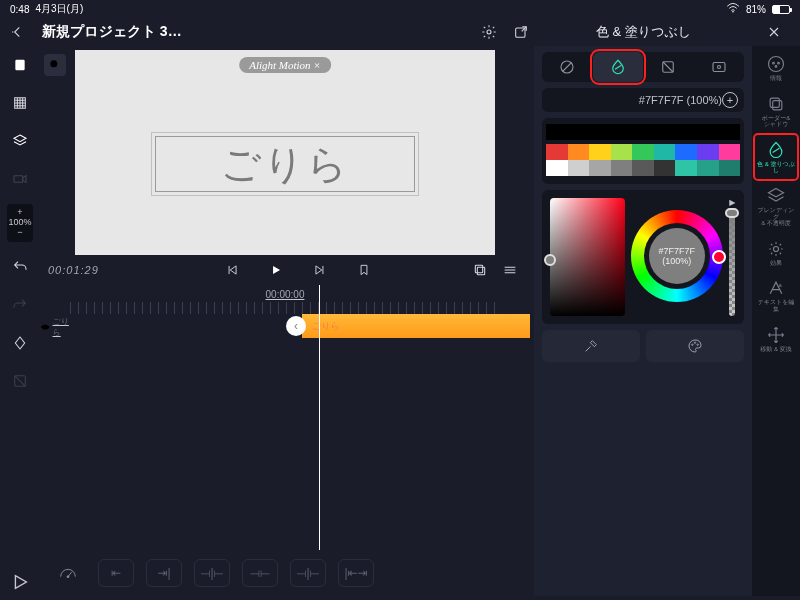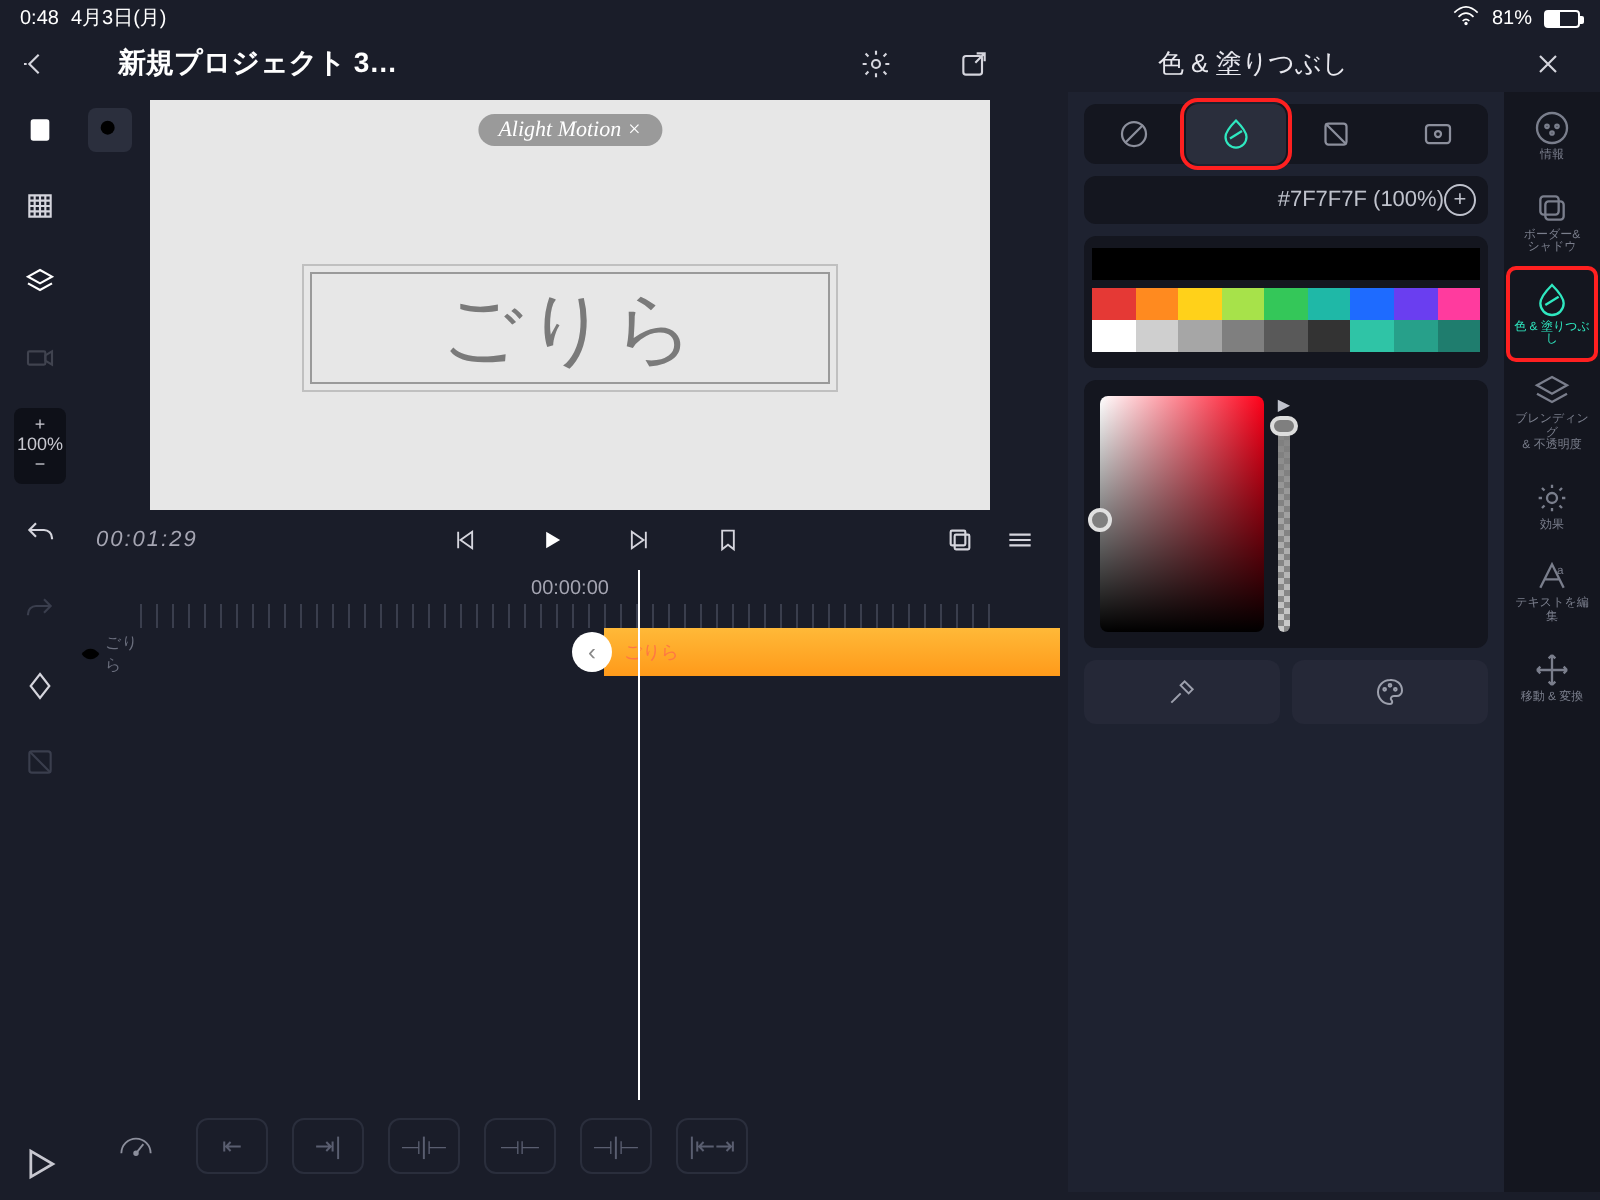--- a/index.html
+++ b/index.html
@@ -9,21 +9,21 @@
     font-family: -apple-system, Helvetica, Arial, sans-serif;
     font-size: 11px; overflow: hidden; position: relative;
   }
   .status-bar { display:flex; justify-content:space-between; align-items:center;
     padding:2px 10px; font-size:10px; color:#fff; }
   .status-left, .status-right { display:flex; gap:6px; align-items:center; }
   .battery-icon { width:18px; height:9px; border:1px solid #fff; border-radius:2px; position:relative; }
   .battery-icon::after { content:''; position:absolute; right:-3px; top:2px; width:2px; height:4px; background:#fff; border-radius:0 1px 1px 0;}
   .battery-fill { background:#fff; height:100%; width:45%; }
 
-  .topbar { display:flex; align-items:center; height:28px; padding:0 6px; gap:25px; }
+  .topbar { display:flex; align-items:center; height:28px; padding:0 6px; gap:8px; }
   .title { color:#fff; font-size:14px; font-weight:600; flex:0 0 auto; margin-left:4px; }
   .spacer { flex:1; }
   .icon-btn { width:24px; height:24px; display:flex; align-items:center; justify-content:center;
     color:#d5d5dd; cursor:pointer; border-radius:4px; }
   .icon-btn svg { width:16px; height:16px; stroke:currentColor; fill:none; stroke-width:1.6; }
 
   .panel-title { flex:0 0 205px; text-align:center; font-size:13px; color:#e8e8ee; }
 
   .main { display:flex; height:550px; }
   .left-tools { width:40px; display:flex; flex-direction:column; align-items:center; padding-top:6px; gap:12px; }
@@ -44,21 +44,21 @@
   .text-bounds { position:absolute; left:80px; top:86px; width:260px; height:56px;
     border:1px solid #9a9a9a; outline:1px solid #c0c0c0; outline-offset:3px;
     display:flex; align-items:center; justify-content:center; }
   .text-content { font-size:40px; color:#7a7a7a; letter-spacing:2px; font-family: 'Hiragino Sans', sans-serif; }
 
   .transport { display:flex; align-items:center; padding:4px 8px; gap:6px; color:#a5a5b2; height:30px; }
   .transport .tc { font-size:11px; letter-spacing:1px; width:80px;font-style:italic; }
   .transport .ctr { flex:1; display:flex; justify-content:center; gap:20px; align-items:center; }
   .transport .ctr svg { width:14px; height:14px; }
   .play svg { width:18px; height:18px; fill:#fff; stroke:none;}
-  .timeline { flex:1; position:relative; }
+  .timeline { flex:1; position:relative;text-decoration:underline; }
   .time-ruler { text-align:center; font-size:10px; color:#a5a5b2; padding-top:4px; position:relative; }
   .ticks { height:12px; background-image:
     repeating-linear-gradient(90deg, #3a3e4d 0 1px, transparent 1px 8px);
     margin:2px 30px 0; }
   .track-row { display:flex; align-items:center; height:26px; position:relative; }
   .eye { width:34px; display:flex; align-items:center; justify-content:center; gap:2px; color:#6a6e7d; font-size:8px;}
   .clip { position:absolute; left:262px; right:0; top:0; height:24px;
     background:linear-gradient(#ffb938,#ff9a1a); border-radius:0; color:#fff;
     display:flex; align-items:center; font-size:10px; }
   .clip-open { position:absolute; left:-16px; top:2px; width:20px; height:20px; background:#fff;
@@ -388,20 +388,29 @@
           <div class="sw" style="background: rgb(47, 196, 166);"></div>
           <div class="sw" style="background: rgb(39, 160, 138);"></div>
           <div class="sw" style="background: rgb(31, 125, 110);"></div>
         </div>
     </div>
 
     <div class="picker-area">
       <div class="sv-box">
         <div class="sv-cursor"></div>
       </div>
+      <div style="position:relative">
+        <div class="hue-ring">
+          <div class="ring-center">
+            <span>#7F7F7F</span>
+            <span>(100%)</span>
+          </div>
+          <div class="hue-cursor"></div>
+        </div>
+      </div>
       <div class="alpha-col">
         <div class="alpha-play">▶</div>
         <div class="alpha-bar">
           <div class="alpha-cursor"></div>
         </div>
       </div>
     </div>
 
     <div class="tool-row">
       <div class="half">

